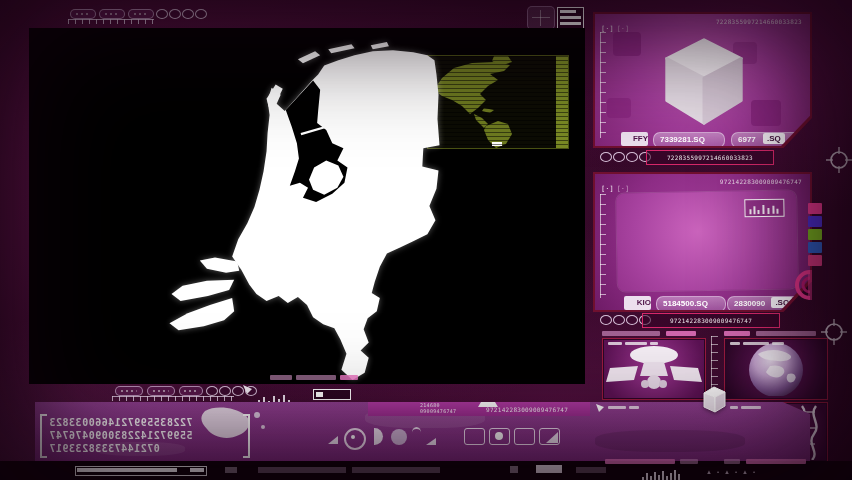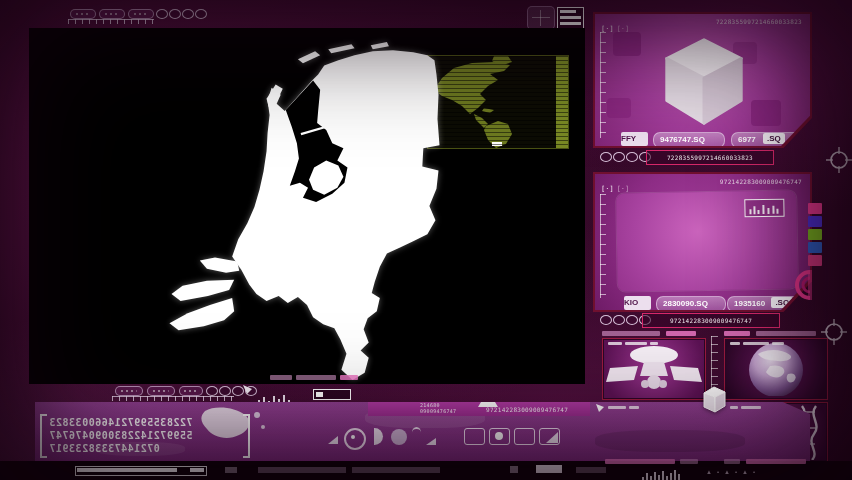--- a/index.html
+++ b/index.html
@@ -29,21 +29,21 @@
   .serial{font-family:"DejaVu Sans Mono",monospace;font-size:6px;letter-spacing:.3px;
     color:rgba(255,255,255,.92);white-space:nowrap;}
   
   .panel{clip-path:polygon(0 0,100% 0,100% 78%,87% 100%,0 100%);background:#70102f;}
   .panel-inner{position:absolute;inset:2px;clip-path:polygon(0 0,100% 0,100% 77%,86.5% 100%,0 100%);}
   .p1bg{background:radial-gradient(circle at 50% 42%, #bd58b0 0%, #a23c9a 48%, #802575 100%);}
   .p2bg{background:radial-gradient(circle at 50% 45%, #a53f9c 0%, #8e2d86 55%, #6e1b66 100%);}
   .marker{font-size:7px;color:rgba(255,255,255,.9);font-family:"DejaVu Sans Mono",monospace;margin-right:3px;}
   .ghost{position:absolute;border-radius:4px;background:#7c1a72;}
   .label-chip{background:#ecdfee;color:#4f1449;font-weight:bold;font-size:8px;
-    height:14px;line-height:14px;text-align:left;border-radius:2px;}
+    height:14px;line-height:14px;text-align:right;border-radius:2px;}
   .value-pill{height:14px;line-height:13px;border:1px solid rgba(245,230,248,.55);border-radius:7px;
     background:linear-gradient(rgba(226,196,230,.5),rgba(190,150,200,.35));
     color:#fff;font-size:8px;font-weight:bold;padding:0 6px;white-space:nowrap;}
   .unit-chip{display:inline-block;background:#f7f2f8;color:#3e1038;border-radius:2px;
     padding:0 4px;height:11px;line-height:11px;font-size:8px;font-weight:bold;vertical-align:1px;}
   .redbox{border:1px solid #d8286a;background:rgba(55,4,38,.55);display:flex;
     align-items:center;justify-content:center;}
   .swatch{width:14px;height:11px;margin-bottom:2px;border-radius:1px;}
   
   .cell{border:1px solid #9c1a40;background:#2c0726;padding:1px;}
@@ -218,21 +218,21 @@
       <div class="serial" style="position:absolute;right:8px;top:4px;opacity:.85;">7228355997214660033823</div>
       <div class="vruler abs" style="left:5px;top:18px;height:106px;"></div>
       <svg class="abs" style="left:60px;top:18px;" width="98" height="98" viewBox="0 0 100 100">
         <g stroke-linejoin="round" stroke-width="3">
           <polygon points="50,8 88,27 50,47 12,27" fill="#f9f4f9" stroke="#f9f4f9"></polygon>
           <polygon points="12,27 50,47 50,93 12,70" fill="#e8dfe8" stroke="#e8dfe8"></polygon>
           <polygon points="50,47 88,27 88,70 50,93" fill="#d9cbd9" stroke="#d9cbd9"></polygon>
         </g>
       </svg>
       <div class="label-chip abs" style="left:26px;top:118px;width:27px;">FFY</div>
-      <div class="value-pill abs" style="left:58px;top:118px;width:58px;">9476747.SQ</div>
+      <div class="value-pill abs" style="left:58px;top:118px;width:58px;">7339281.SQ</div>
       <div class="value-pill abs" style="left:136px;top:118px;width:62px;">
         <span>6977</span>
         <span class="unit-chip" style="margin-left:5px;">.SQ</span>
       </div>
     </div>
   </div>
 
   <div class="abs" style="left:600px;top:152px;">
     <span class="knob"></span><span class="knob"></span><span class="knob"></span><span class="knob"></span>
   </div>
@@ -254,23 +254,23 @@
           <span class="eqbar" style="position:absolute;bottom:2px;left:4px;height:5px;"></span>
             <span class="eqbar" style="position:absolute;bottom:2px;left:8px;height:8px;"></span>
             <span class="eqbar" style="position:absolute;bottom:2px;left:12px;height:4px;"></span>
             <span class="eqbar" style="position:absolute;bottom:2px;left:17px;height:9px;"></span>
             <span class="eqbar" style="position:absolute;bottom:2px;left:22px;height:6px;"></span>
             <span class="eqbar" style="position:absolute;bottom:2px;left:27px;height:8px;"></span>
             <span class="eqbar" style="position:absolute;bottom:2px;left:31px;height:5px;"></span>
         </div>
       </div>
       <div class="label-chip abs" style="left:29px;top:122px;width:27px;">KIO</div>
-      <div class="value-pill abs" style="left:61px;top:122px;width:56px;">2830090.SQ</div>
+      <div class="value-pill abs" style="left:61px;top:122px;width:56px;">5184500.SQ</div>
       <div class="value-pill abs" style="left:132px;top:122px;width:66px;">
-        <span>1935160</span>
+        <span>2830090</span>
         <span class="unit-chip" style="margin-left:4px;">.SQ</span>
       </div>
     </div>
   </div>
 
   <div class="abs" style="left:808px;top:203px;z-index:5;">
     <div class="swatch" style="background: rgb(232, 56, 142);"></div>
     <div class="swatch" style="background: rgb(75, 47, 208);"></div>
     <div class="swatch" style="background: rgb(122, 183, 30);"></div>
     <div class="swatch" style="background: rgb(45, 95, 196);"></div>

